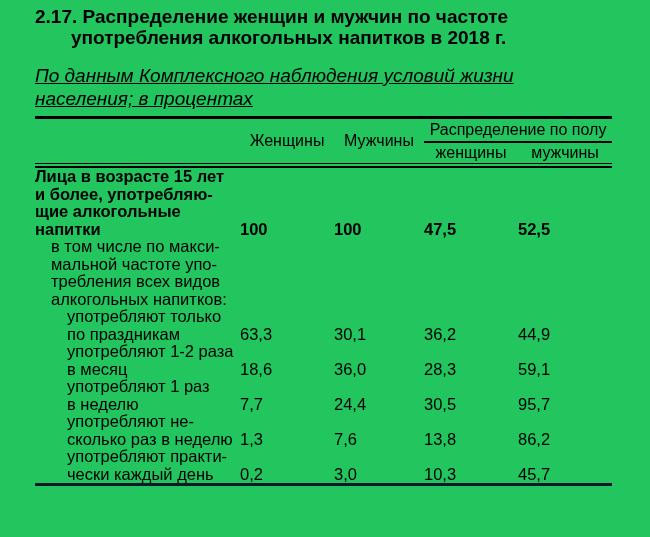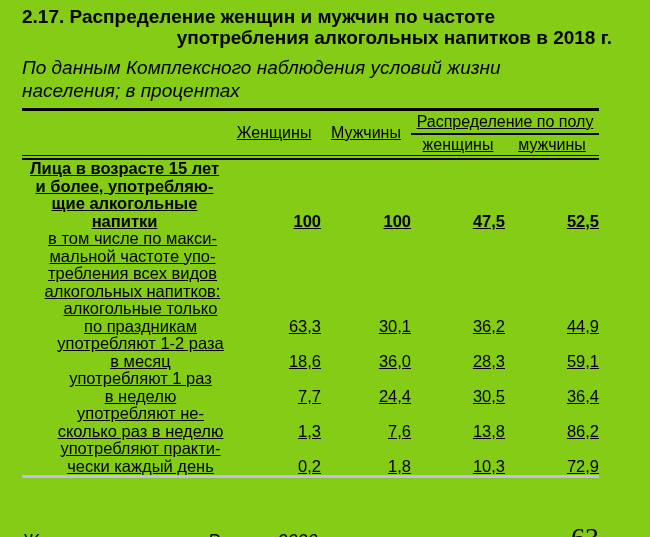--- a/index.html
+++ b/index.html
@@ -7,48 +7,48 @@
     padding: 0;
     background: #ffffff;
     color: #000000;
     font-family: "Liberation Sans", sans-serif;
   }
   .page {
     position: relative;
     width: 650px;
     height: 537px;
     box-sizing: border-box;
-    padding: 6px 38px 0 22px;
+    padding: 6px 38px 0 35px;
     overflow: hidden;
-    background: #84cc16;
+    background: #22c55e;
   }
   
   .title {
     font-size: 19px;
     font-weight: bold;
     line-height: 21px;
   }
-  .title .l2 { padding-left: 36px; text-align: right; }
+  .title .l2 { padding-left: 36px; }
   
   .subtitle {
-    margin-top: 8px;
+    margin-top: 16px;
     font-size: 19px;
     font-style: italic;
     line-height: 23px;
     white-space: pre-line;
+    text-decoration: underline;
   }
   
   table.stats {
     border-collapse: collapse;
     table-layout: fixed;
     width: 577px;
     margin-top: 6px;
     border-top: 3px solid #000;
-    border-bottom: 3px solid #c4b5fd;
-    text-decoration: underline;
+    border-bottom: 3px solid #0f172a;
   }
   table.stats th, table.stats td { padding: 0; }
   thead th {
     font-weight: normal;
     font-size: 16px;
     text-align: center;
     vertical-align: middle;
   }
   thead th.span2 { border-bottom: 1px solid #000; }
   thead th.group {
@@ -64,28 +64,28 @@
     border-bottom: 2px solid #000;
     line-height: 0;
     font-size: 0;
   }
   tbody {
     font-size: 16.5px;
     line-height: 17.5px;
   }
   td.lab {
     white-space: pre-line;
-    text-align: center;
+    text-align: left;
     vertical-align: top;
     padding-left: 2px;
   }
   td.lab.i1 { padding-left: 16px; }
   td.lab.i2 { padding-left: 32px; }
   td.val {
-    text-align: right;
+    text-align: left;
     vertical-align: bottom;
   }
   tr.boldrow { font-weight: bold; }
   
   .footer {
     margin-top: 44px;
     width: 577px;
     display: flex;
     justify-content: space-between;
     align-items: baseline;
@@ -153,21 +153,21 @@
 мальной частоте упо-
 требления всех видов
 алкогольных напитков:</td>
         <td class="val"></td>
         <td class="val"></td>
         <td class="val"></td>
         <td class="val"></td>
       </tr>
 
       <tr>
-        <td class="lab i2">алкогольные только
+        <td class="lab i2">употребляют только
 по праздникам</td>
         <td class="val">63,3</td>
         <td class="val">30,1</td>
         <td class="val">36,2</td>
         <td class="val">44,9</td>
       </tr>
 
       <tr>
         <td class="lab i2">употребляют 1-2 раза
 в месяц</td>
@@ -176,39 +176,39 @@
         <td class="val">28,3</td>
         <td class="val">59,1</td>
       </tr>
 
       <tr>
         <td class="lab i2">употребляют 1 раз
 в неделю</td>
         <td class="val">7,7</td>
         <td class="val">24,4</td>
         <td class="val">30,5</td>
-        <td class="val">36,4</td>
+        <td class="val">95,7</td>
       </tr>
 
       <tr>
         <td class="lab i2">употребляют не-
 сколько раз в неделю</td>
         <td class="val">1,3</td>
         <td class="val">7,6</td>
         <td class="val">13,8</td>
         <td class="val">86,2</td>
       </tr>
 
       <tr>
         <td class="lab i2">употребляют практи-
 чески каждый день</td>
         <td class="val">0,2</td>
-        <td class="val">1,8</td>
+        <td class="val">3,0</td>
         <td class="val">10,3</td>
-        <td class="val">72,9</td>
+        <td class="val">45,7</td>
       </tr>
     </tbody>
   </table>
 
   <div class="footer">
     <span class="source">Женщины и мужчины России. 2020</span>
     <span class="pagenum">63</span>
   </div>
 
 </div>

